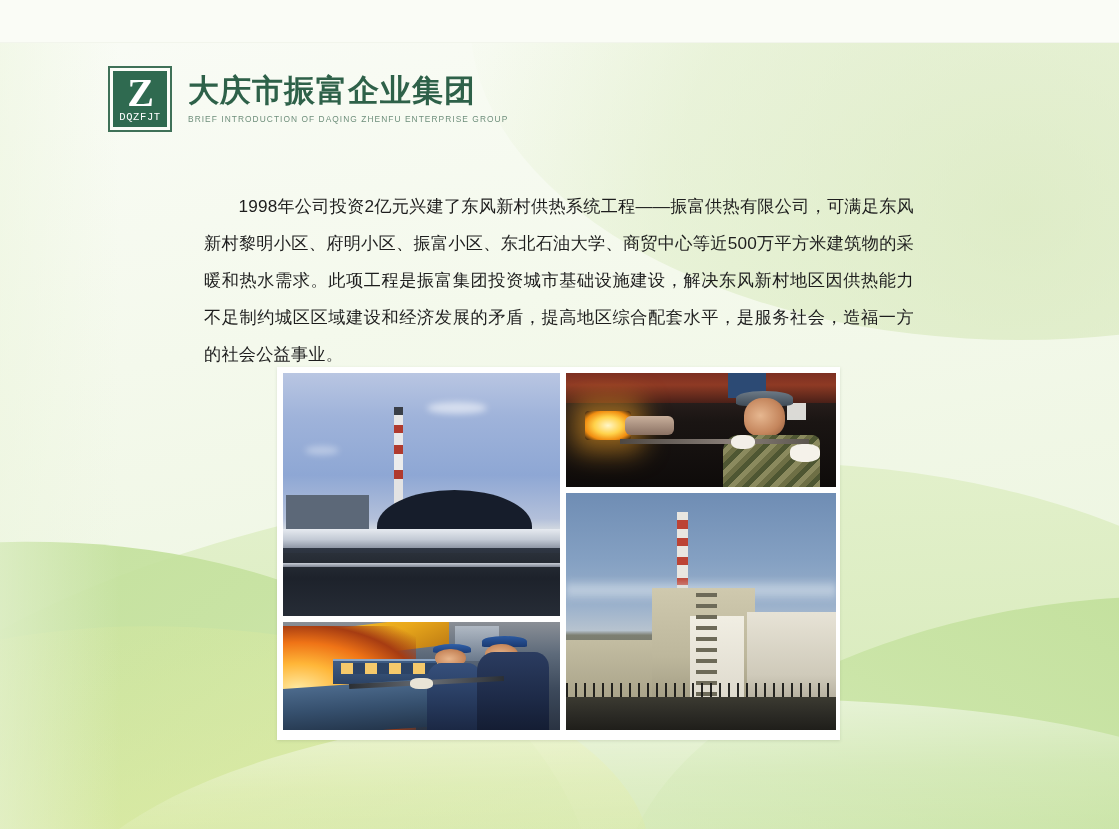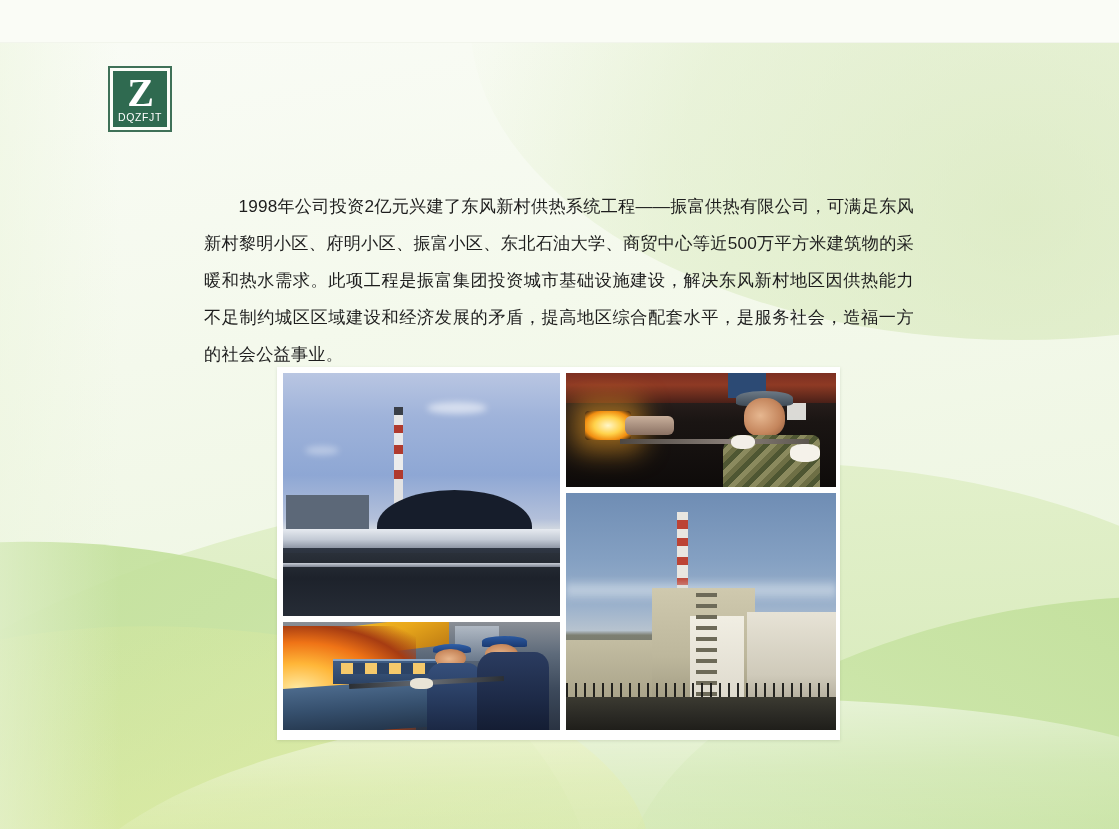--- a/index.html
+++ b/index.html
@@ -133,21 +133,21 @@
   .logo-z {
     color: #ffffff;
     font-family: "Liberation Serif", "DejaVu Serif", serif;
     font-weight: bold;
     font-size: 40px;
     line-height: 38px;
     letter-spacing: -1px;
   }
   .logo-abbr {
     color: #ffffff;
-    font-family: Liberation Sans, sans-serif;
+    font-family: Liberation Mono, monospace;
     font-size: 10.5px;
     letter-spacing: 0.6px;
     line-height: 12px;
     margin-top: -1px;
   }
 
   .logo-text {
     margin-left: 16px;
     padding-top: 8px;
   }
@@ -483,20 +483,24 @@
   <div class="bg-sweep"></div>
   <div class="bg-vignette-left"></div>
   <div class="bg-top-band"></div>
 
   <div class="header">
     <div class="logo-mark">
       <div class="logo-inner">
         <div class="logo-z">Z</div>
         <div class="logo-abbr">DQZFJT</div>
       </div>
+    </div>
+    <div class="logo-text">
+      <div class="brand-title">大庆市振富企业集团</div>
+      <div class="brand-sub">BRIEF INTRODUCTION OF DAQING ZHENFU ENTERPRISE GROUP</div>
     </div>
   </div>
 
   <div class="body-copy">
     <p>1998年公司投资2亿元兴建了东风新村供热系统工程——振富供热有限公司，可满足东风新村黎明小区、府明小区、振富小区、东北石油大学、商贸中心等近500万平方米建筑物的采暖和热水需求。此项工程是振富集团投资城市基础设施建设，解决东风新村地区因供热能力不足制约城区区域建设和经济发展的矛盾，提高地区综合配套水平，是服务社会，造福一方的社会公益事业。</p>
   </div>
 
   <div class="collage">
 
     <div class="photo p-plant-wide">

